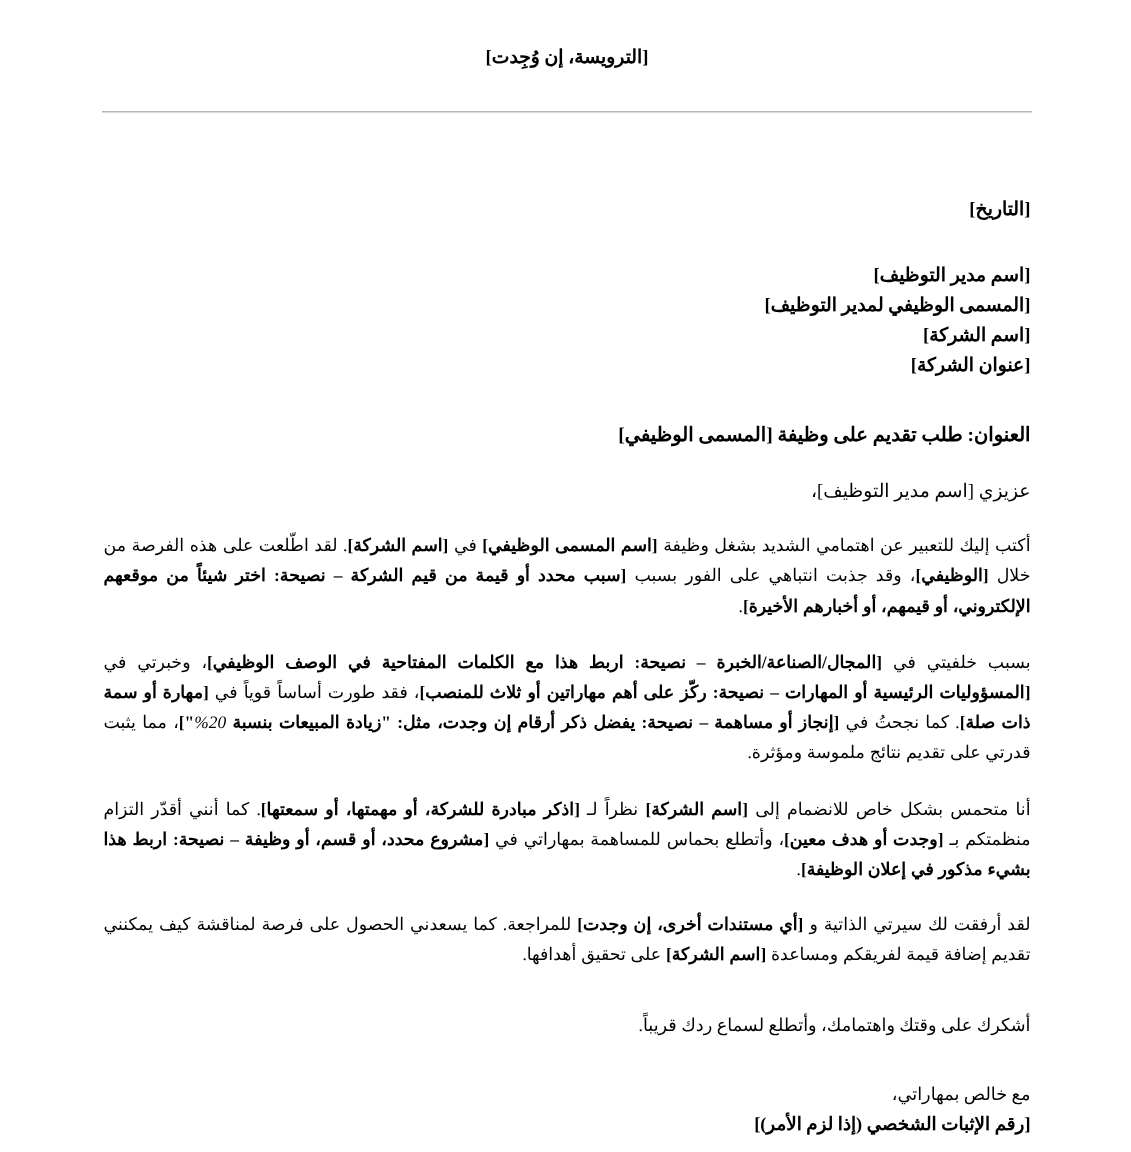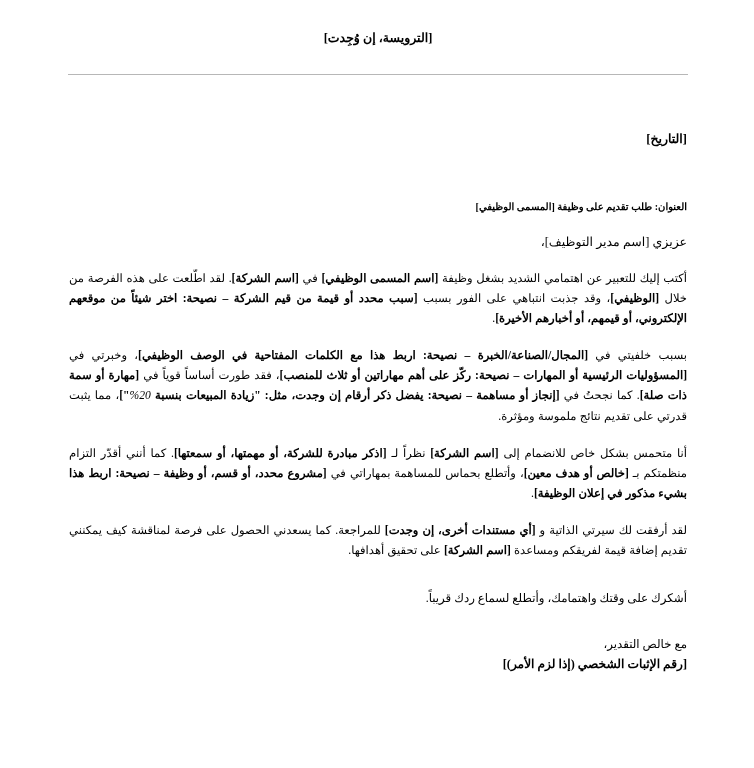--- a/index.html
+++ b/index.html
@@ -60,21 +60,21 @@
   }
   .date-line {
     text-align: right;
     font-size: 12.5px;
     font-weight: 700;
   }
   .recipient-block .line-right { line-height: 1.62; }
 
   .subject-line {
     text-align: right;
-    font-size: 10px;
+    font-size: 13px;
     font-weight: 700;
     line-height: 1.6;
   }
   .salutation {
     text-align: right;
     font-size: 12.5px;
     line-height: 1.6;
   }
 
   p.para {
@@ -120,52 +120,58 @@
   </div>
 
   <div class="content">
 
     <div class="spacer-xl"></div>
 
     <div class="date-line">[التاريخ]</div>
 
     <div class="spacer-lg"></div>
 
+    <div class="recipient-block">
+      <div class="line-right">[اسم مدير التوظيف]</div>
+      <div class="line-right">[المسمى الوظيفي لمدير التوظيف]</div>
+      <div class="line-right">[اسم الشركة]</div>
+      <div class="line-right">[عنوان الشركة]</div>
+    </div>
 
     <div class="spacer-lg"></div>
 
     <div class="subject-line">العنوان: طلب تقديم على وظيفة [المسمى الوظيفي]</div>
 
     <div class="spacer-md"></div>
 
     <div class="salutation">عزيزي [اسم مدير التوظيف]،</div>
 
     <div class="spacer-md"></div>
 
     <p class="para"><span>أكتب إليك للتعبير عن اهتمامي الشديد بشغل وظيفة </span><b>[اسم المسمى الوظيفي]</b><span> في </span><b>[اسم الشركة]</b><span>. لقد اطّلعت على هذه الفرصة من خلال </span><b>[الوظيفي]</b><span>، وقد جذبت انتباهي على الفور بسبب </span><b>[سبب محدد أو قيمة من قيم الشركة – نصيحة: اختر شيئاً من موقعهم الإلكتروني، أو قيمهم، أو أخبارهم الأخيرة]</b><span>.</span></p>
 
     <div class="spacer-md"></div>
 
     <p class="para"><span>بسبب خلفيتي في </span><b>[المجال/الصناعة/الخبرة – نصيحة: اربط هذا مع الكلمات المفتاحية في الوصف الوظيفي]</b><span>، وخبرتي في </span><b>[المسؤوليات الرئيسية أو المهارات – نصيحة: ركّز على أهم مهاراتين أو ثلاث للمنصب]</b><span>، فقد طورت أساساً قوياً في </span><b>[مهارة أو سمة ذات صلة]</b><span>. كما نجحتُ في </span><b>[إنجاز أو مساهمة – نصيحة: يفضل ذكر أرقام إن وجدت، مثل: "زيادة المبيعات بنسبة </b><span class="ital">20%</span><b>"]</b><span>، مما يثبت قدرتي على تقديم نتائج ملموسة ومؤثرة.</span></p>
 
     <div class="spacer-md"></div>
 
-    <p class="para"><span>أنا متحمس بشكل خاص للانضمام إلى </span><b>[اسم الشركة]</b><span> نظراً لـ </span><b>[اذكر مبادرة للشركة، أو مهمتها، أو سمعتها]</b><span>. كما أنني أقدّر التزام منظمتكم بـ </span><b>[خالص أو هدف معين]</b><span>، وأتطلع بحماس للمساهمة بمهاراتي في </span><b>[مشروع محدد، أو قسم، أو وظيفة – نصيحة: اربط هذا بشيء مذكور في إعلان الوظيفة]</b><span>.</span></p>
+    <p class="para"><span>أنا متحمس بشكل خاص للانضمام إلى </span><b>[اسم الشركة]</b><span> نظراً لـ </span><b>[اذكر مبادرة للشركة، أو مهمتها، أو سمعتها]</b><span>. كما أنني أقدّر التزام منظمتكم بـ </span><b>[وجدت أو هدف معين]</b><span>، وأتطلع بحماس للمساهمة بمهاراتي في </span><b>[مشروع محدد، أو قسم، أو وظيفة – نصيحة: اربط هذا بشيء مذكور في إعلان الوظيفة]</b><span>.</span></p>
 
     <div class="spacer-md"></div>
 
     <p class="para"><span>لقد أرفقت لك سيرتي الذاتية و </span><b>[أي مستندات أخرى، إن وجدت]</b><span> للمراجعة. كما يسعدني الحصول على فرصة لمناقشة كيف يمكنني تقديم إضافة قيمة لفريقكم ومساعدة </span><b>[اسم الشركة]</b><span> على تحقيق أهدافها.</span></p>
 
     <div class="spacer-lg"></div>
 
     <div class="thanks">أشكرك على وقتك واهتمامك، وأتطلع لسماع ردك قريباً.</div>
 
     <div class="spacer-lg"></div>
 
-    <div class="closing">مع خالص التقدير،</div>
+    <div class="closing">مع خالص بمهاراتي،</div>
 
     <div class="signature-block">
       <div class="sig-line">[رقم الإثبات الشخصي (إذا لزم الأمر)]</div>
 
     </div>
 
   </div>
 </div>
 
 </body></html>

